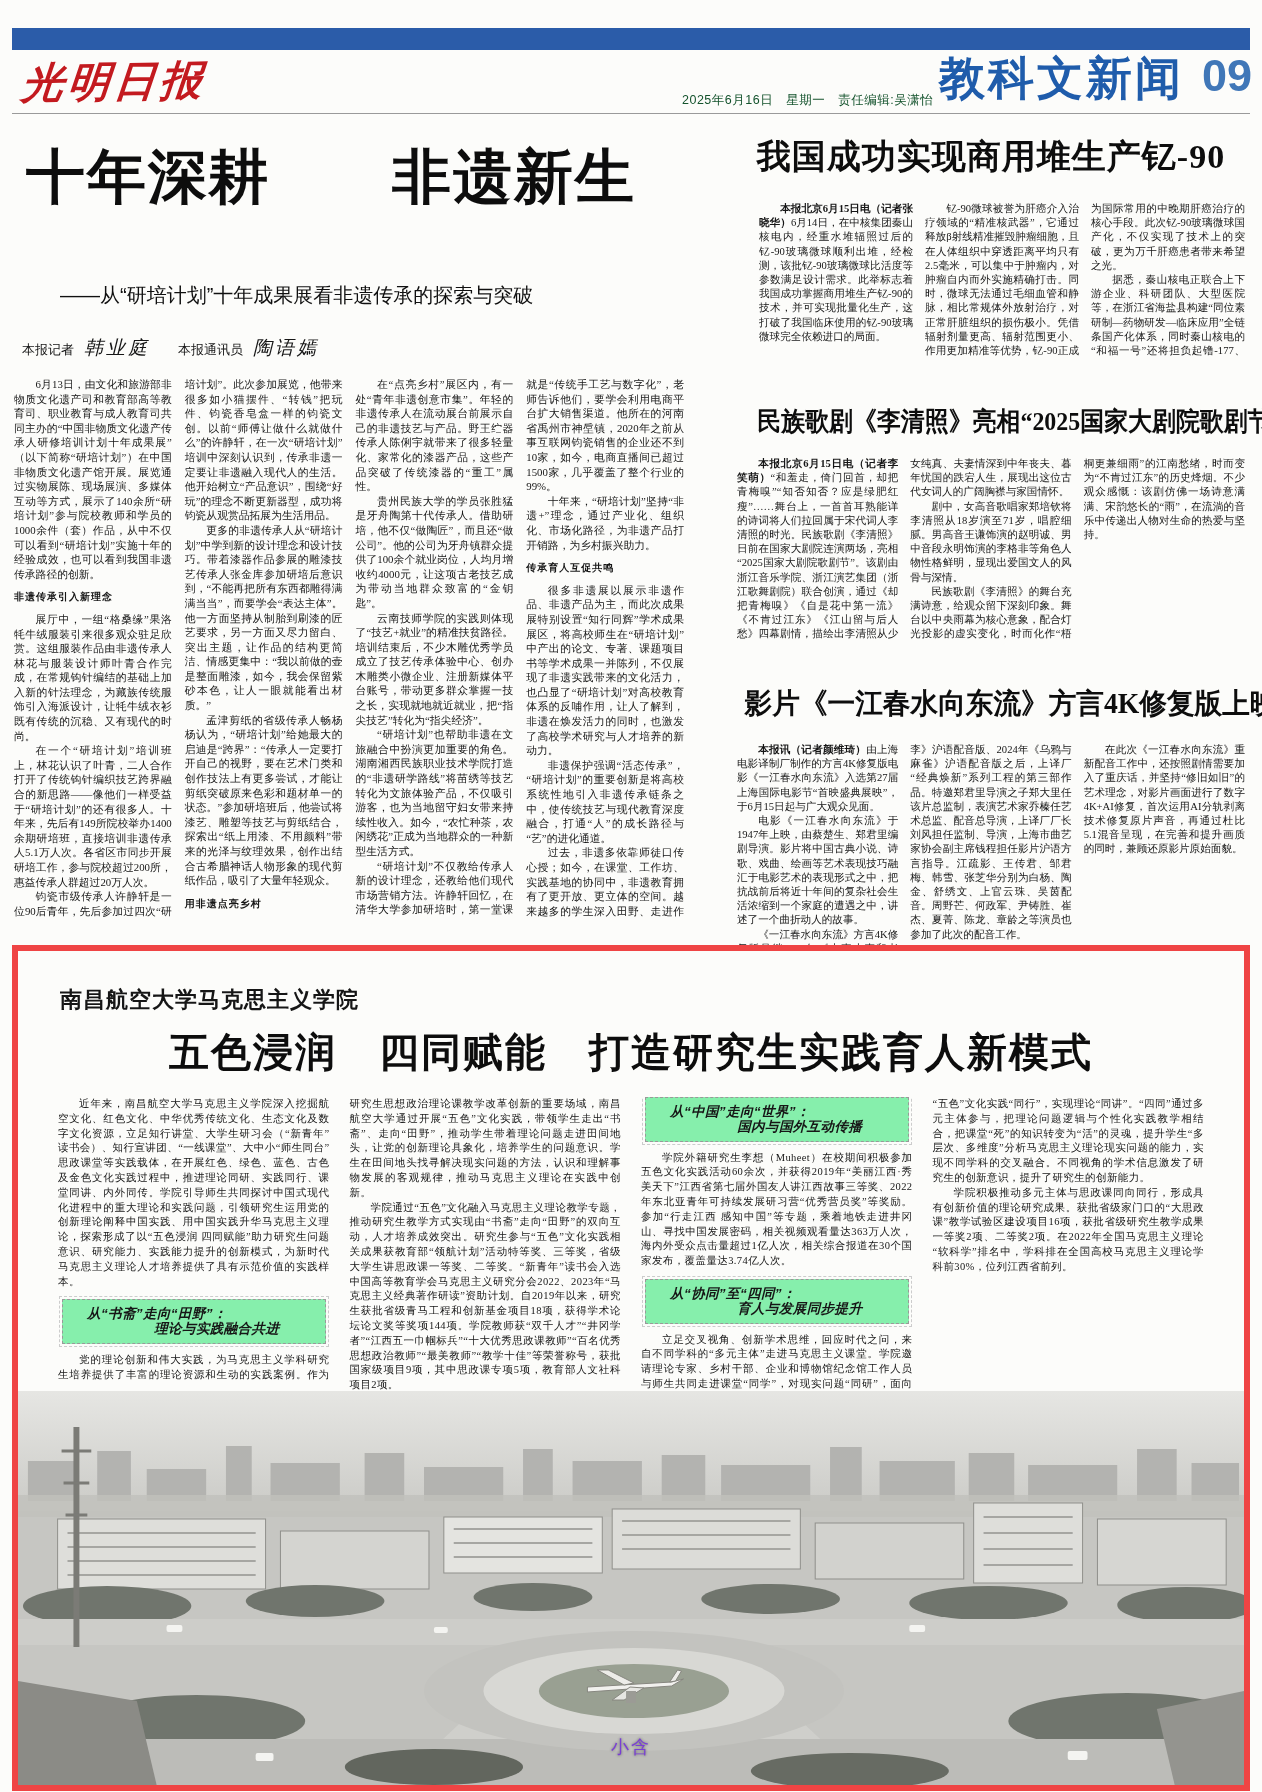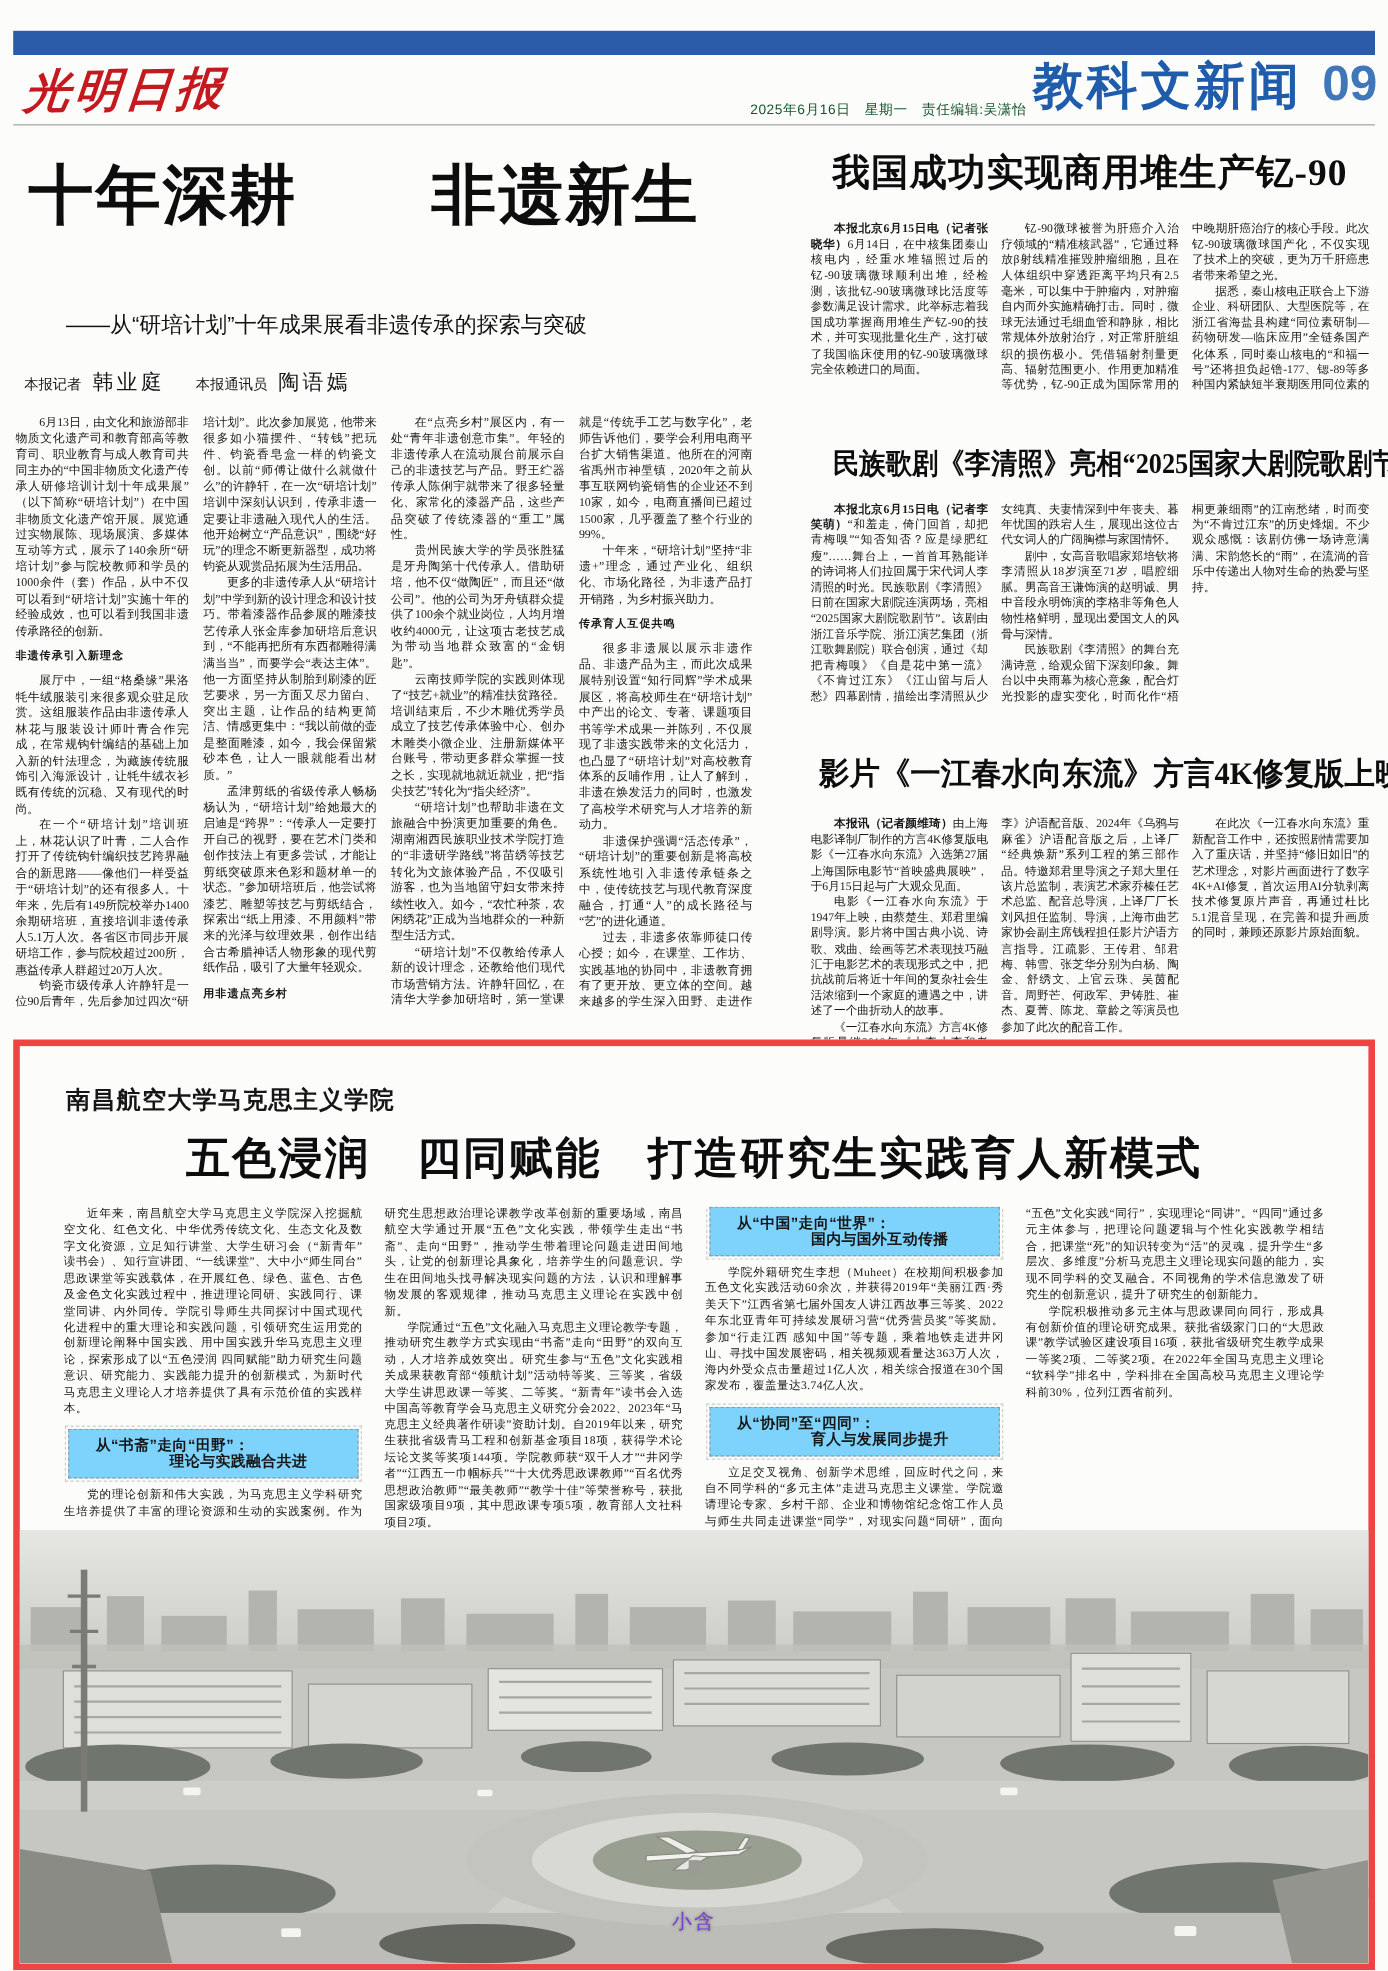--- a/index.html
+++ b/index.html
@@ -30,50 +30,50 @@
   .crosshead{font-family:"Liberation Sans","DejaVu Sans",sans-serif;font-weight:700;font-size:10px;
         text-align:left;margin:9px 0 7px;break-inside:avoid;letter-spacing:1px;}
 
   
   .main-article{position:absolute;left:14px;top:120px;width:670px;}
   .main-headline{font-size:59px;font-weight:900;letter-spacing:2px;margin:18px 0 0 12px;color:#0d0d0d;white-space:nowrap;}
   .main-subtitle{font-family:"Liberation Sans","DejaVu Sans",sans-serif;font-weight:500;font-size:20px;
         margin:64px 0 0 46px;color:#101010;white-space:nowrap;}
   .byline{margin:26px 0 0 8px;display:flex;align-items:baseline;gap:10px;}
   .byline .role{font-family:"Liberation Sans","DejaVu Sans",sans-serif;font-size:13px;}
-  .byline .name{font-size:19px;letter-spacing:3px;margin-right:18px;}
+  .byline .name{font-size:19px;font-style:italic;letter-spacing:3px;margin-right:18px;}
   .main-body{margin-top:16px;height:550px;overflow:hidden;
         column-count:4;column-gap:13px;column-fill:auto;
         font-size:10.8px;line-height:14.6px;}
 
   
   .right-rail{position:absolute;left:737px;top:120px;width:508px;}
   .rr-art{margin-bottom:0;}
   .rr-head{font-weight:900;text-align:center;color:#0d0d0d;white-space:nowrap;}
   .rr-head-1{font-size:34px;margin-top:14px;letter-spacing:1px;}
   .rr-head-2{font-size:26px;margin-top:40px;transform:scaleX(.92);transform-origin:center;}
   .rr-head-3{font-size:28.5px;margin-top:32px;transform:scaleX(.97);transform-origin:center;}
   .rr-body{overflow:hidden;column-count:3;column-gap:12px;column-fill:auto;
         font-size:10.6px;line-height:14.2px;}
-  .rr-body-1{margin-top:22px;height:162px;}
+  .rr-body-1{margin-top:22px;height:162px;margin-left:22px;}
   .rr-body-2{margin-top:18px;height:196px;}
   .rr-body-3{margin-top:20px;height:214px;}
 
   
   .promo-box{position:absolute;left:12px;top:945px;width:1238px;height:846px;border:6px solid #ef4444;background:#fcfcfa;}
   .promo-kicker{position:absolute;left:42px;top:34px;font-family:"Liberation Sans","DejaVu Sans",sans-serif;
         font-weight:900;font-size:22px;letter-spacing:1px;}
   .promo-headline{position:absolute;left:0;right:0;top:74px;text-align:center;font-weight:900;font-size:40px;
         letter-spacing:2px;color:#0d0d0d;}
   .promo-body{position:absolute;left:40px;right:40px;top:146px;height:300px;overflow:hidden;
         column-count:4;column-gap:20px;column-fill:auto;
         font-size:10.5px;line-height:14.8px;letter-spacing:.4px;}
   .promo-head{border:1px dashed #999;outline:1px dashed #ccc;outline-offset:2px;
         margin:10px 4px 9px;padding:7px 10px 6px;break-inside:avoid;
-        font-family:"Liberation Sans","DejaVu Sans",sans-serif;font-weight:700;font-size:13.5px;background:#7dd3fc;}
+        font-family:"Liberation Sans","DejaVu Sans",sans-serif;font-weight:700;font-size:13.5px;background:#86efac;font-style:italic;}
   .ph-l1{text-align:left;padding-left:14px;}
   .ph-l2{text-align:center;padding-left:46px;}
 
   
   .photo{position:absolute;left:0;right:0;bottom:0;height:394px;overflow:hidden;background:#cfcfcc;}
   .photo svg{display:block;width:100%;height:100%;}
   .watermark{position:absolute;left:50%;bottom:26px;transform:translateX(-50%);
         color:#6d28d9;font-size:18px;letter-spacing:2px;opacity:.85;
         text-shadow:0 0 3px rgba(0,0,0,.6);}
 </style>

